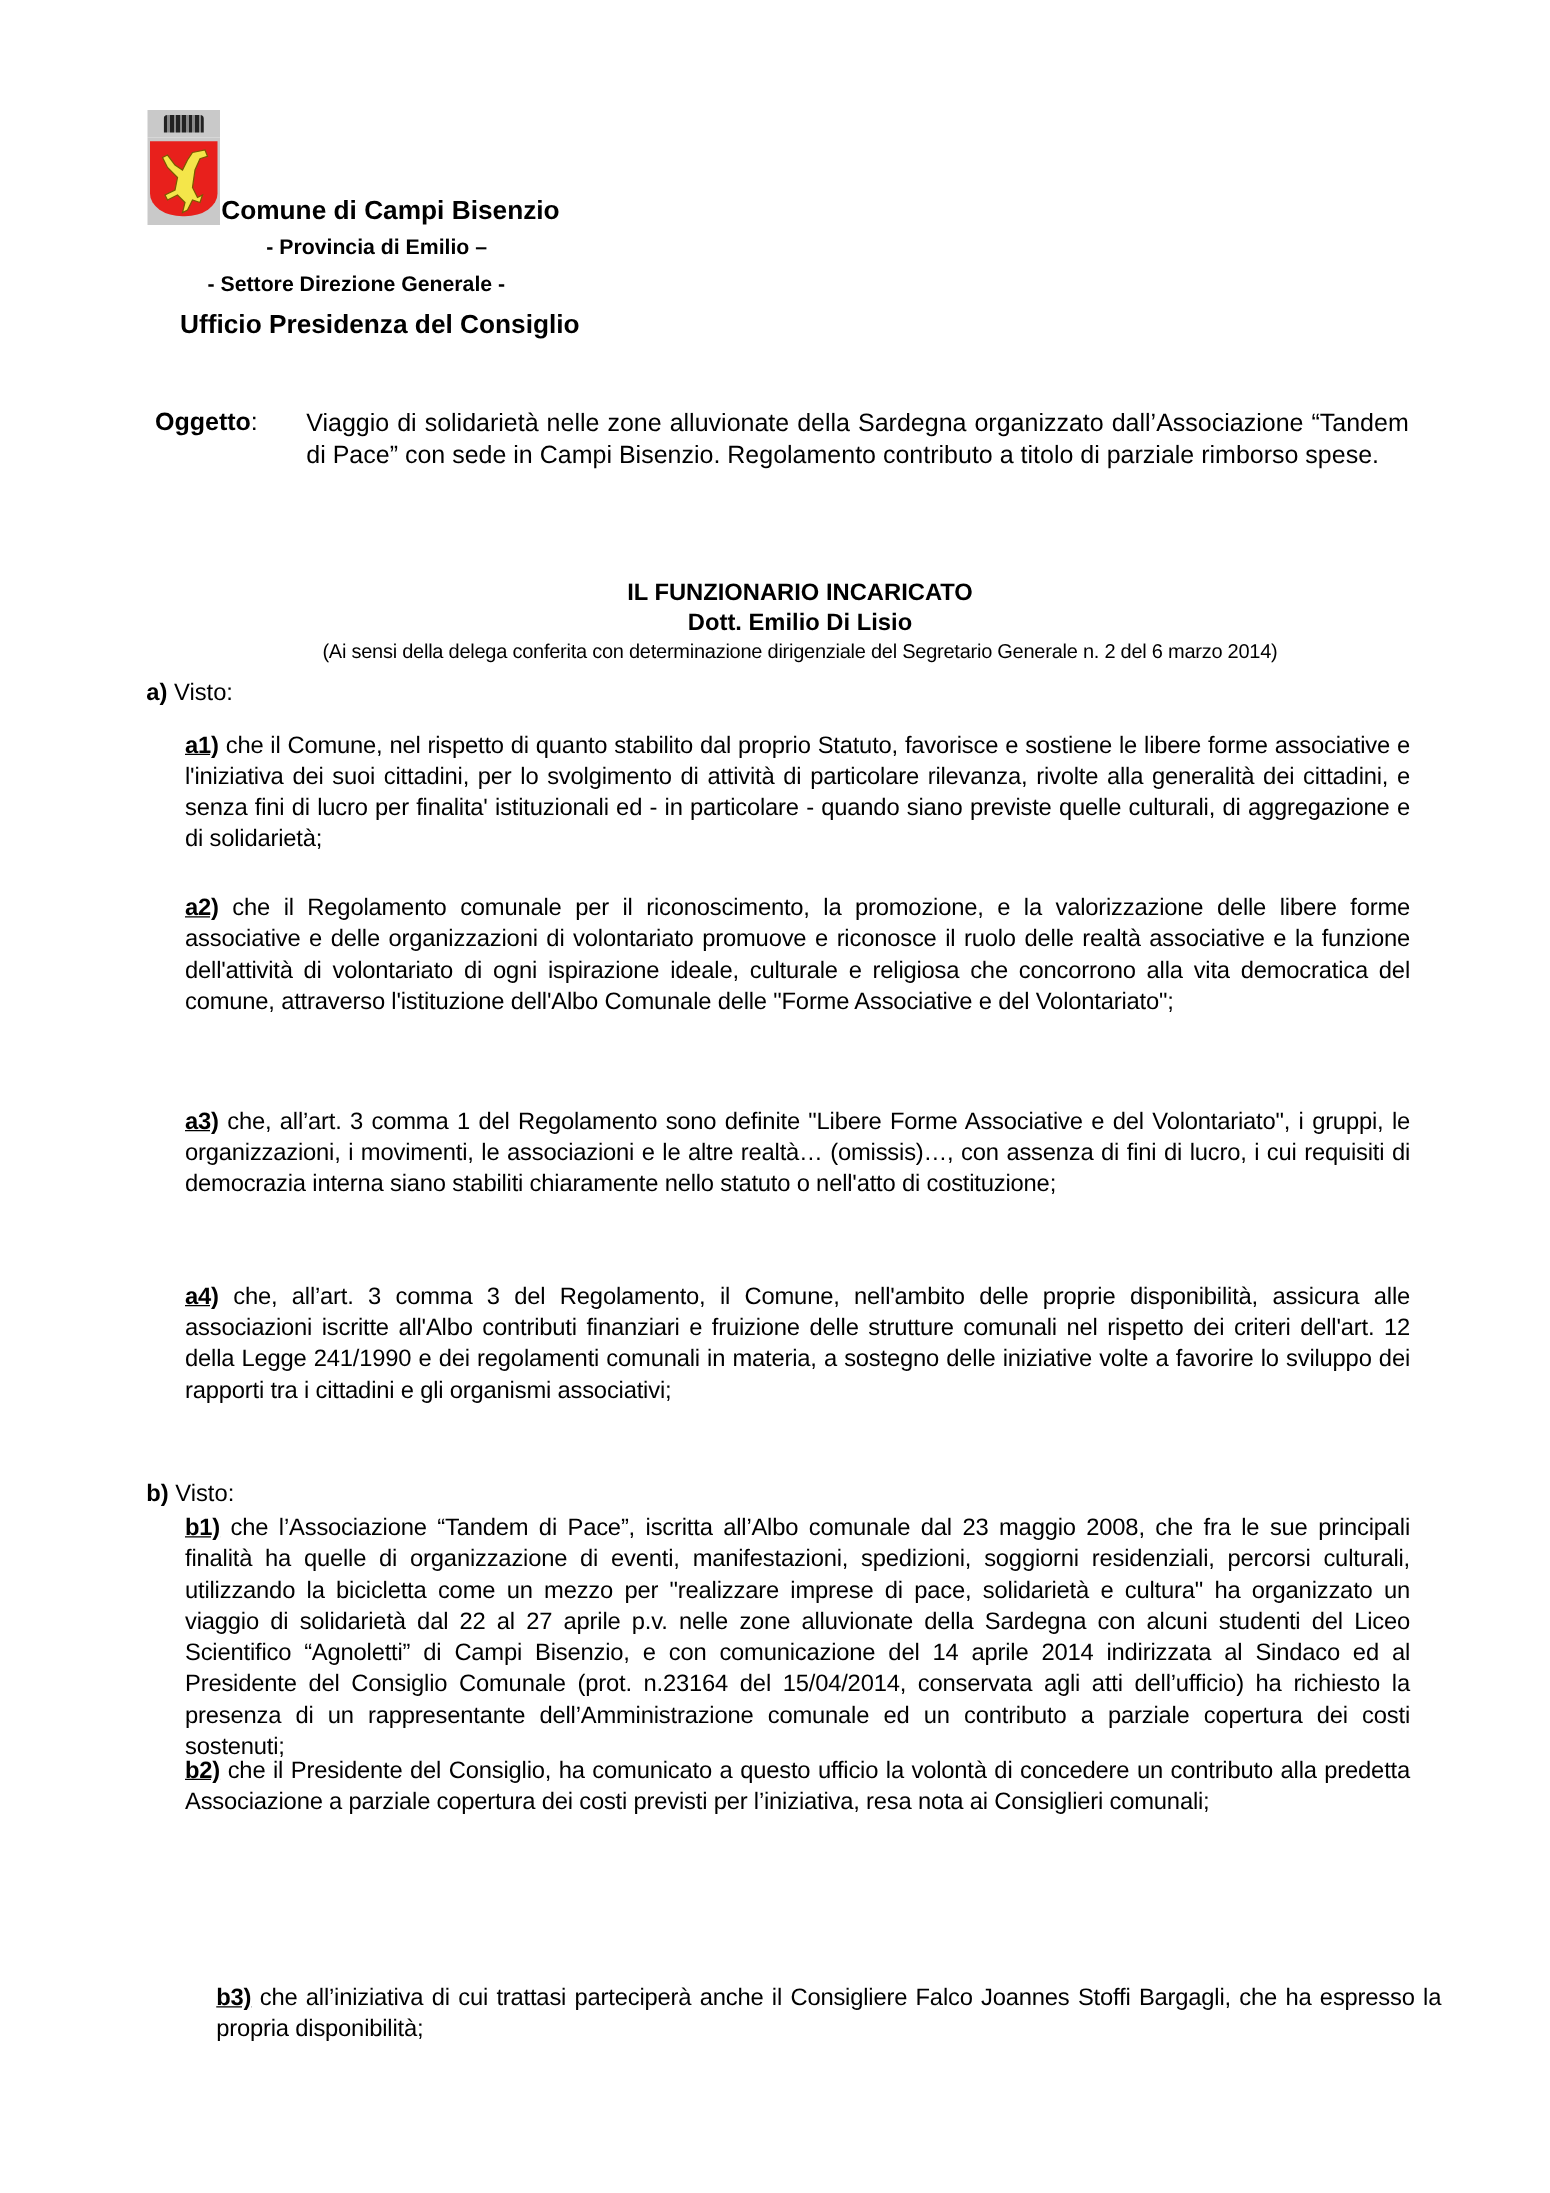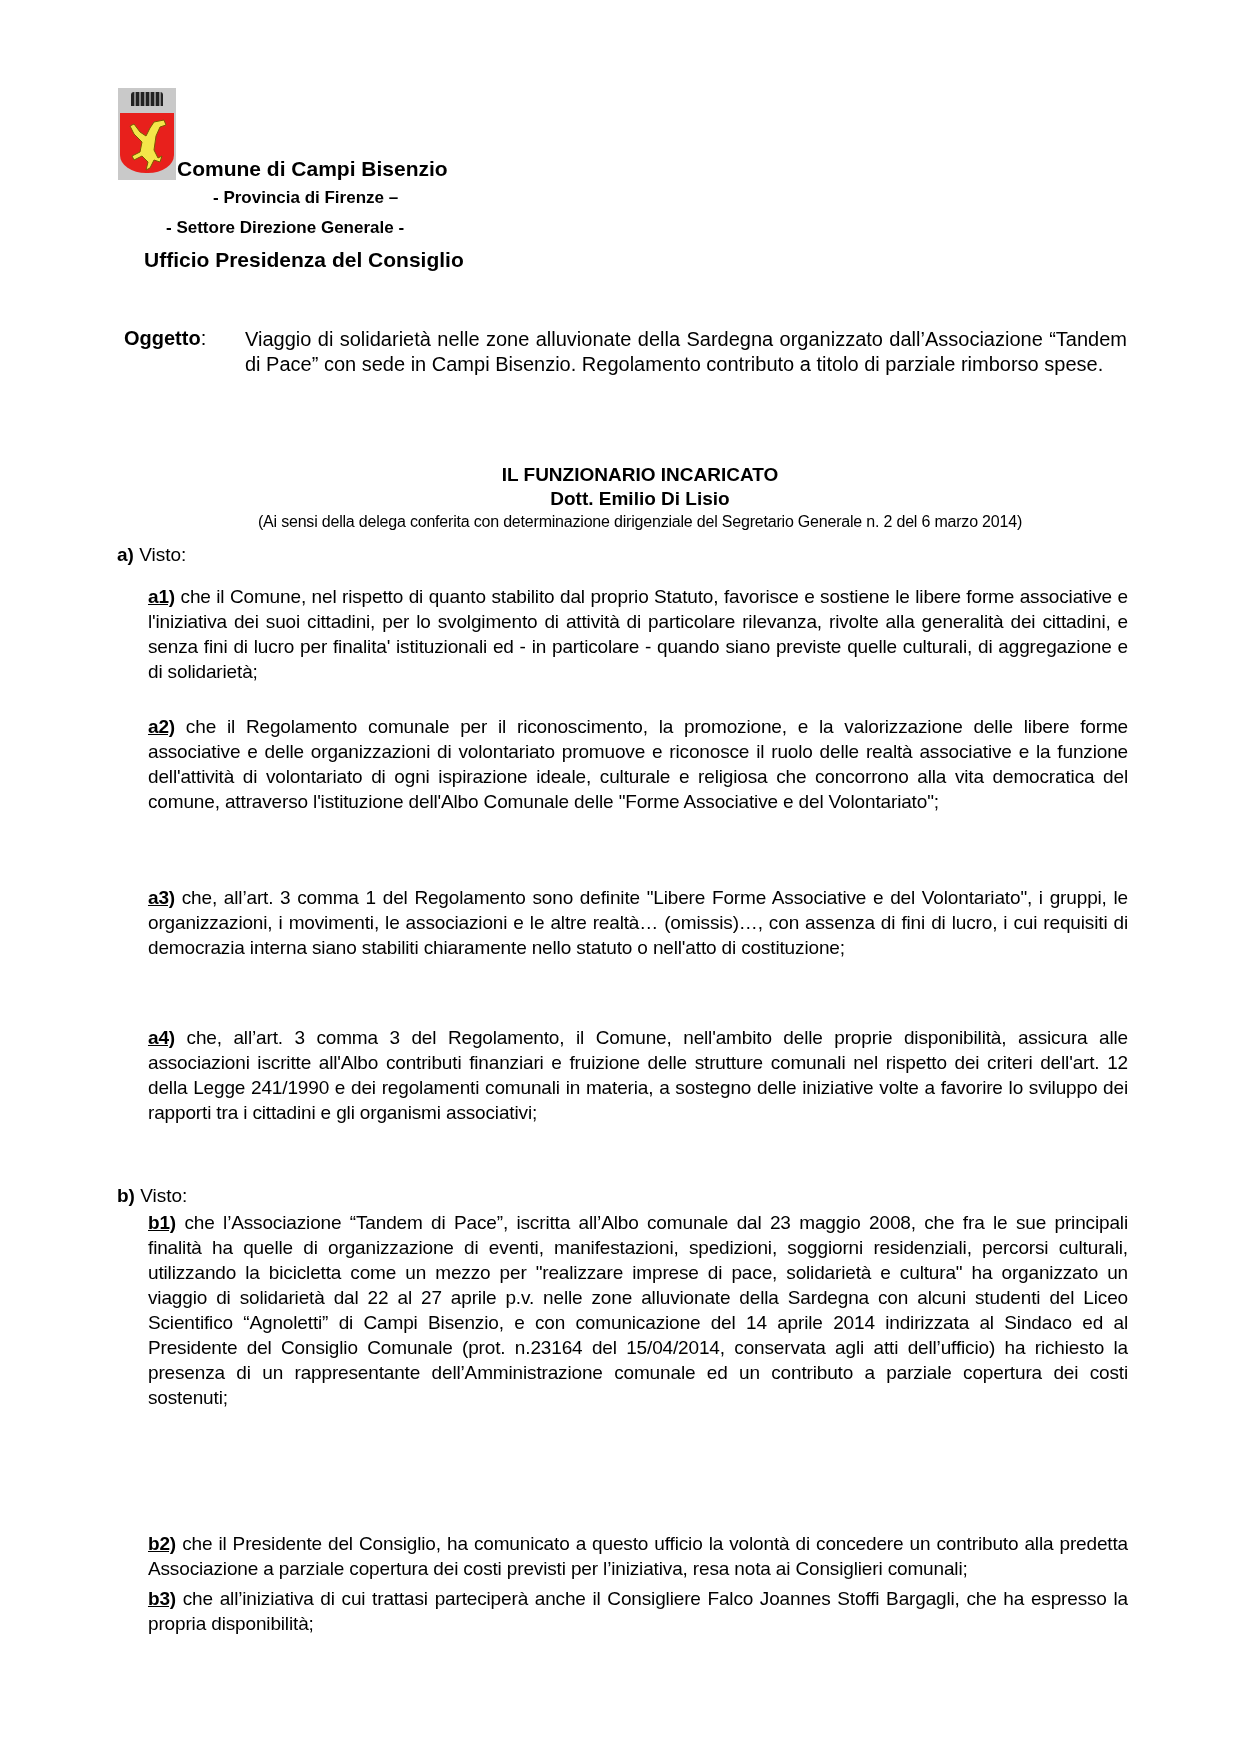--- a/index.html
+++ b/index.html
@@ -53,21 +53,21 @@
       </div>
     <div class="crest-shield">
       <div class="red"></div>
       <svg width="46" height="58" viewBox="0 0 46 58">
         <path d="M30 6 L40 4 L42 9 L36 11 L32 20 L30 34 L34 42 L38 40 L36 46 L30 44 L26 52 L22 54 L24 46 L18 40 L10 44 L8 40 L16 36 L18 26 L10 18 L6 10 L10 8 L16 16 L22 20 L26 12 Z" fill="#f4e64a" stroke="#7a5a00" stroke-width="1"></path>
       </svg>
     </div>
   </div>
 
   <div class="comune">Comune di Campi Bisenzio</div>
-  <div class="provincia">- Provincia di Firenze –</div>
+  <div class="provincia">- Provincia di Emilio –</div>
   <div class="settore">- Settore Direzione Generale -</div>
   <div class="ufficio">Ufficio Presidenza del Consiglio</div>
 
   <div class="oggetto-label"><b>Oggetto</b><span>:</span></div>
   <div class="oggetto-text">Viaggio di solidarietà nelle zone alluvionate della Sardegna organizzato dall’Associazione “Tandem di Pace” con sede in Campi Bisenzio. Regolamento contributo a titolo di parziale rimborso spese.</div>
 
   <div class="title-block">
     <div class="title1">IL FUNZIONARIO INCARICATO</div>
     <div class="title2">Dott. Emilio Di Lisio</div>
     <div class="title3">(Ai sensi della delega conferita con determinazione dirigenziale del Segretario Generale n. 2 del 6 marzo 2014)</div>
@@ -80,17 +80,17 @@
   <div class="para" style="top:714px;"><b>a2)</b><span> che il Regolamento comunale per il riconoscimento, la promozione, e la valorizzazione delle libere forme associative e delle organizzazioni di volontariato promuove e riconosce il ruolo delle realtà associative e la funzione dell'attività di volontariato di ogni ispirazione ideale, culturale e religiosa che concorrono alla vita democratica del comune, attraverso l'istituzione dell'Albo Comunale delle "Forme Associative e del Volontariato";</span></div>
 
   <div class="para" style="top:885px;"><b>a3)</b><span> che, all’art. 3 comma 1 del Regolamento sono definite "Libere Forme Associative e del Volontariato", i gruppi, le organizzazioni, i movimenti, le associazioni e le altre realtà… (omissis)…, con assenza di fini di lucro, i cui requisiti di democrazia interna siano stabiliti chiaramente nello statuto o nell'atto di costituzione;</span></div>
 
   <div class="para" style="top:1025px;"><b>a4)</b><span> che, all’art. 3 comma 3 del Regolamento, il Comune, nell'ambito delle proprie disponibilità, assicura alle associazioni iscritte all'Albo contributi finanziari e fruizione delle strutture comunali nel rispetto dei criteri dell'art. 12 della Legge 241/1990 e dei regolamenti comunali in materia, a sostegno delle iniziative volte a favorire lo sviluppo dei rapporti tra i cittadini e gli organismi associativi;</span></div>
 
   <div class="section-label" style="top:1185px;"><b>b)</b><span> Visto:</span></div>
 
   <div class="para" style="top:1210px;"><b>b1)</b><span> che l’Associazione “Tandem di Pace”, iscritta all’Albo comunale dal 23 maggio 2008, che fra le sue principali finalità ha quelle di organizzazione di eventi, manifestazioni, spedizioni, soggiorni residenziali, percorsi culturali, utilizzando la bicicletta come un mezzo per "realizzare imprese di pace, solidarietà e cultura" ha organizzato un viaggio di solidarietà dal 22 al 27 aprile p.v.  nelle zone alluvionate della Sardegna con alcuni studenti del Liceo Scientifico “Agnoletti” di Campi Bisenzio, e con comunicazione del 14 aprile 2014 indirizzata al Sindaco ed al Presidente del Consiglio Comunale (prot. n.23164 del 15/04/2014, conservata agli atti dell’ufficio) ha richiesto la presenza di un rappresentante dell’Amministrazione comunale ed un contributo a parziale copertura dei costi sostenuti;</span></div>
 
-  <div class="para" style="top:1531px;"><b>b2)</b><span> che il Presidente del Consiglio, ha comunicato a questo ufficio la volontà di concedere un contributo alla predetta Associazione a parziale copertura dei costi previsti  per l’iniziativa, resa nota ai Consiglieri comunali;</span></div>
+  <div class="para" style="top:1404px;"><b>b2)</b><span> che il Presidente del Consiglio, ha comunicato a questo ufficio la volontà di concedere un contributo alla predetta Associazione a parziale copertura dei costi previsti  per l’iniziativa, resa nota ai Consiglieri comunali;</span></div>
 
-  <div class="para" style="top:1586px;"><b>b3)</b><span> che all’iniziativa di cui trattasi parteciperà anche il Consigliere Falco Joannes Stoffi Bargagli, che ha espresso la propria disponibilità;</span></div>
+  <div class="para" style="top:1586px;margin-left:25px;"><b>b3)</b><span> che all’iniziativa di cui trattasi parteciperà anche il Consigliere Falco Joannes Stoffi Bargagli, che ha espresso la propria disponibilità;</span></div>
 
 </div>
 
 </body></html>

